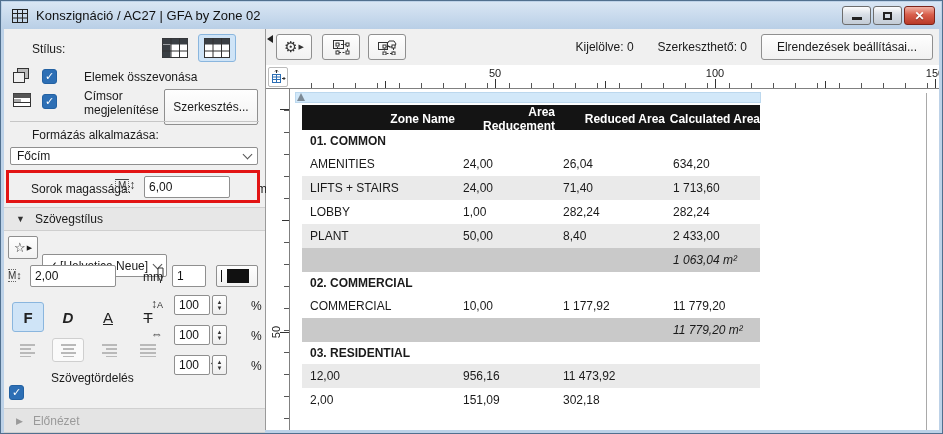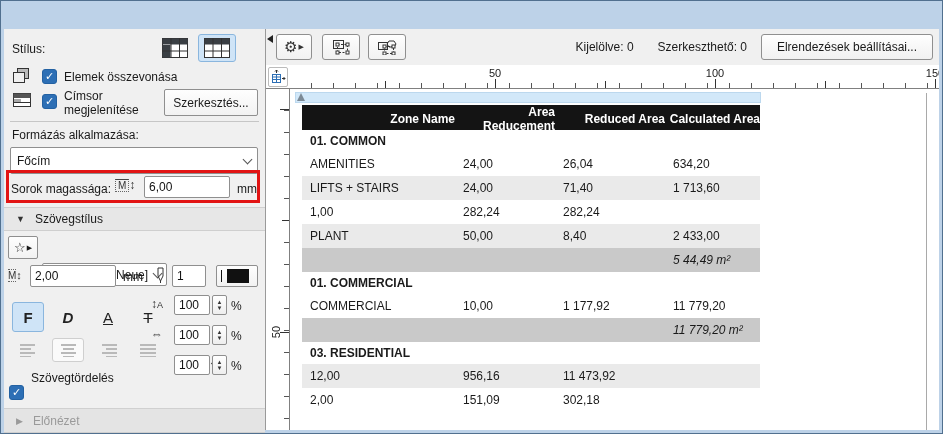--- a/index.html
+++ b/index.html
@@ -19,21 +19,21 @@
   .winbtn .dash { width:10px; height:3px; background:#222; margin-top:6px; }
   .winbtn .rbox { width:9px; height:8px; border:2px solid #222; }
   .winbtn.close { width:31px; background:linear-gradient(#f0b2a4,#d95f4c 45%,#b83a28); border-color:#7c241a;
     color:#fff; font-weight:bold; font-size:12px; text-shadow:0 1px 1px rgba(0,0,0,.4); }
 
   .main { position:absolute; left:3px; right:3px; top:28px; bottom:3px; background:#f0f0f0; display:flex; }
 
   
   .panel { position:relative; width:262px; background:#f0f0f0; border-right:1px solid #9a9a9a; flex:none; }
   .p-abs { position:absolute; }
-  .lbl { color:#1a1a1a; }
+  .lbl { color:#1a1a1a;margin-left:20px; }
   .btn { background:linear-gradient(#fefefe,#f2f2f2); border:1px solid #8f8f8f; border-radius:2px;
     display:flex; align-items:center; justify-content:center; font-size:12px; color:#1a1a1a; }
   .tool-toggle { width:38px; height:28px; border:1px solid transparent; border-radius:3px;
     display:flex; align-items:center; justify-content:center; }
   .tool-toggle.sel { background:#cfe4f7; border-color:#8ab6de; }
   .checkbox { width:15px; height:15px; background:#2d6fb5; border:1px solid #2361a2; border-radius:3px;
     color:#fff; font-size:11px; line-height:13px; text-align:center; flex:none; }
   .sep { position:absolute; left:6px; right:6px; height:1px; background:#c6c6c6; }
   .select { background:#fff; border:1px solid #8f8f8f; border-radius:2px; display:flex; align-items:center;
     padding:0 6px; position:relative; }
@@ -99,20 +99,41 @@
   .trow .cell { padding-left:8px; white-space:nowrap; overflow:hidden; }
   .trow.light { background:#eaeaea; }
   .trow.subtotal { background:#c9c9c9; font-style:italic; }
   .trow.section .cell { grid-column:1 / span 4; }
 </style>
 </head>
 <body>
 
 <div class="window">
 
+  <div class="titlebar">
+    <span class="title-icon">
+      <svg width="16" height="14" viewBox="0 0 16 14">
+          <rect x="0.5" y="0.5" width="15" height="13" fill="none" stroke="#222"></rect>
+          <line x1="0" y1="4.5" x2="16" y2="4.5" stroke="#222"></line>
+          <line x1="0" y1="9" x2="16" y2="9" stroke="#222"></line>
+          <line x1="5.5" y1="0" x2="5.5" y2="14" stroke="#222"></line>
+          <line x1="10.5" y1="0" x2="10.5" y2="14" stroke="#222"></line>
+        </svg>
+    </span>
+    <span class="title-text">Konszignáció / AC27 | GFA by Zone 02</span>
+    <span class="winbtns">
+      <span class="winbtn">
+          <span class="dash"></span>
+        </span>
+      <span class="winbtn">
+          <span class="rbox"></span>
+        </span>
+      <span class="winbtn close">✕</span>
+    </span>
+  </div>
 
   <div class="main">
 
     <div class="panel">
 
       <span class="p-abs lbl" style="left:8px; top:13px;">Stílus:</span>
 
       <span class="p-abs tool-toggle" style="left:152px; top:5px;">
         <svg width="26" height="20" viewBox="0 0 26 20">
             <rect x="0.5" y="0.5" width="25" height="19" fill="#fff" stroke="#333"></rect>
@@ -145,26 +166,26 @@
       <span class="p-abs" style="left:9px; top:64px;">
         <svg width="18" height="14" viewBox="0 0 18 14">
             <rect x="0.5" y="0.5" width="17" height="13" fill="#fff" stroke="#333"></rect>
             <rect x="0.5" y="0.5" width="17" height="4.5" fill="#555"></rect>
             <rect x="1" y="6" width="7" height="3" fill="#aaa"></rect>
             <line x1="0" y1="9.5" x2="18" y2="9.5" stroke="#333"></line>
           </svg>
       </span>
       <span class="p-abs checkbox" style="left:38px; top:65px;">✓</span>
       <span class="p-abs lbl" style="left:60px; top:60px; width:95px; line-height:14px;">Címsor megjelenítése</span>
-      <span class="p-abs btn" style="left:160px; top:60px; width:94px; height:27px;">Szerkesztés...</span>
+      <span class="p-abs btn" style="left:160px; top:60px; width:94px; height:36px;">Szerkesztés...</span>
 
       <span class="sep" style="top:92px;"></span>
 
       <span class="p-abs lbl" style="left:8px; top:99px;">Formázás alkalmazása:</span>
-      <span class="p-abs select" style="left:6px; top:118px; width:248px; height:27px;">
+      <span class="p-abs select" style="left:6px; top:118px; width:248px; height:18px;">
         <span>Főcím</span>
         <span class="chev"></span>
       </span>
 
       <span class="p-abs lbl" style="left:7px; top:153px;">Sorok magassága:</span>
       <span class="p-abs" style="left:111px; top:149px;">
         <span style="display:inline-block; border:1px dotted #666; border-top:1px solid #444; padding:0 2px; font-size:10px; color:#333;">M</span><span style="font-size:12px; color:#333;">↕</span>
       </span>
       <input class="p-abs input" style="left: 140px; top: 147px; width: 86px; height: 22px;" value="6,00">
       <span class="p-abs lbl" style="left:233px; top:153px;">mm</span>
@@ -364,38 +385,39 @@
                 <span class="cell c3">26,04</span>
                 <span class="cell c4">634,20</span>
               </div>
               <div class="trow data light">
                 <span class="cell c1">LIFTS + STAIRS</span>
                 <span class="cell c2">24,00</span>
                 <span class="cell c3">71,40</span>
                 <span class="cell c4">1 713,60</span>
               </div>
               <div class="trow data white">
+                <span class="cell c1">LOBBY</span>
                 <span class="cell c2">1,00</span>
                 <span class="cell c3">282,24</span>
                 <span class="cell c4">282,24</span>
               </div>
               <div class="trow data light">
                 <span class="cell c1">PLANT</span>
                 <span class="cell c2">50,00</span>
                 <span class="cell c3">8,40</span>
                 <span class="cell c4">2 433,00</span>
               </div>
               <div class="trow subtotal">
                 <span class="cell c1"></span>
                 <span class="cell c2"></span>
                 <span class="cell c3"></span>
-                <span class="cell c4">5 44,49 m²</span>
+                <span class="cell c4">1 063,04 m²</span>
               </div>
               <div class="trow section">
-                <span class="cell sec">01. COMMERCIAL</span>
+                <span class="cell sec">02. COMMERCIAL</span>
               </div>
               <div class="trow data white">
                 <span class="cell c1">COMMERCIAL</span>
                 <span class="cell c2">10,00</span>
                 <span class="cell c3">1 177,92</span>
                 <span class="cell c4">11 779,20</span>
               </div>
               <div class="trow subtotal">
                 <span class="cell c1"></span>
                 <span class="cell c2"></span>

